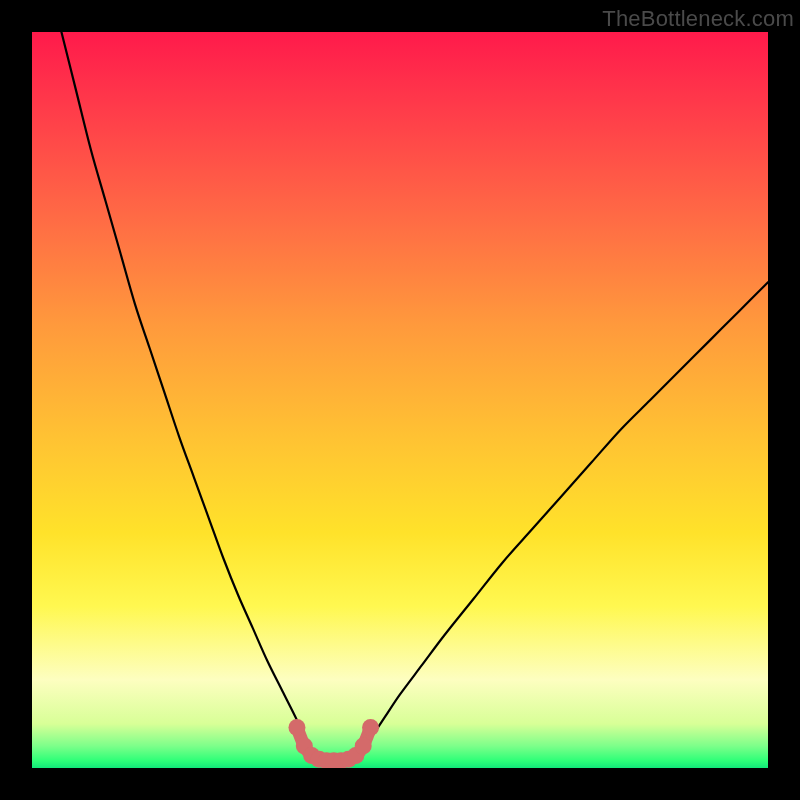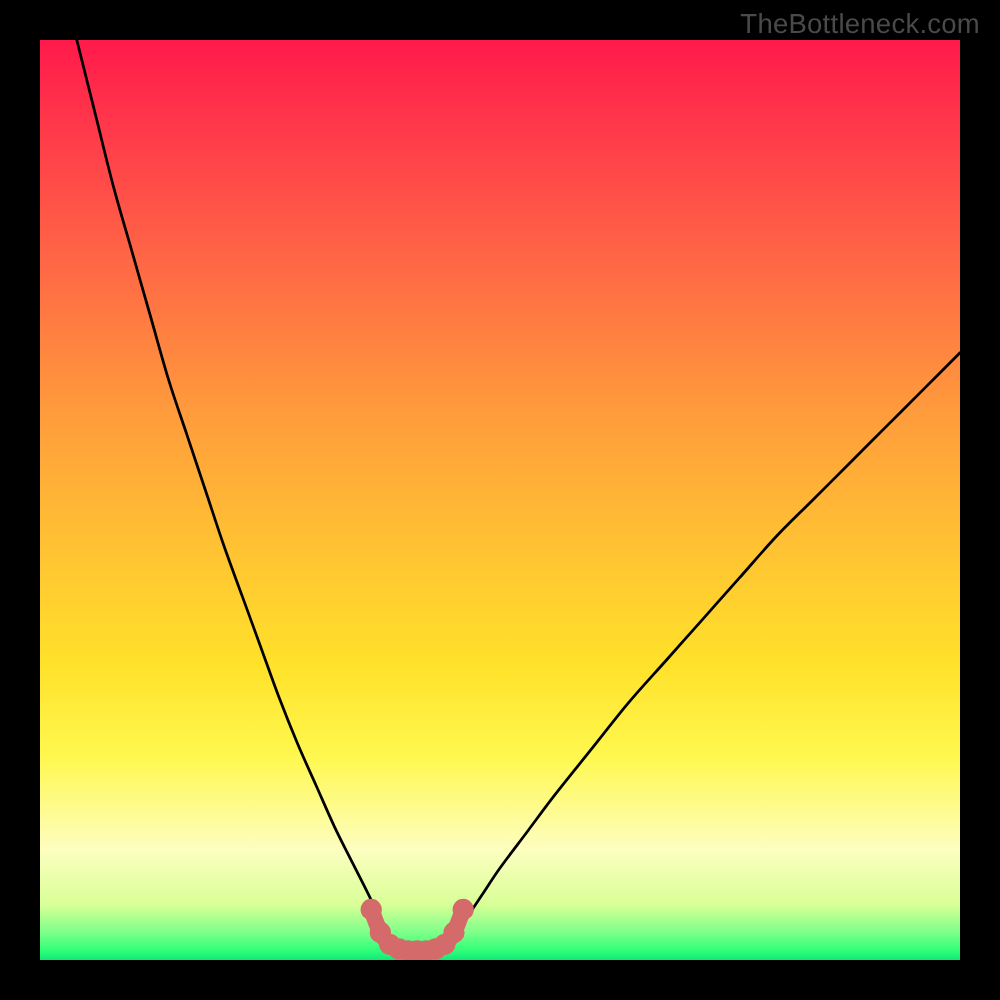--- a/index.html
+++ b/index.html
@@ -47,21 +47,21 @@
   }
   svg.curves {
     position: absolute;
     left: 0; top: 0;
     width: 736px;
     height: 736px;
   }
   .watermark {
     position: absolute;
     top: 6px;
-    right: 16px;
+    right: 6px;
     color: #4a4a4a;
     font-size: 22px;
     letter-spacing: 0.2px;
     user-select: none;
   }
 </style>
 </head>
 <body>
 
 <div class="frame">

